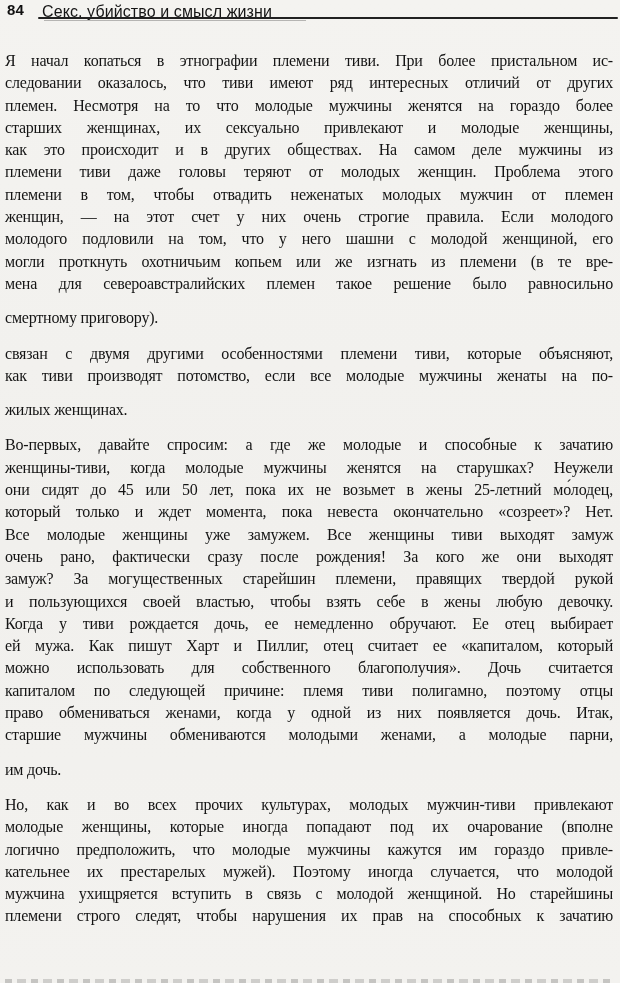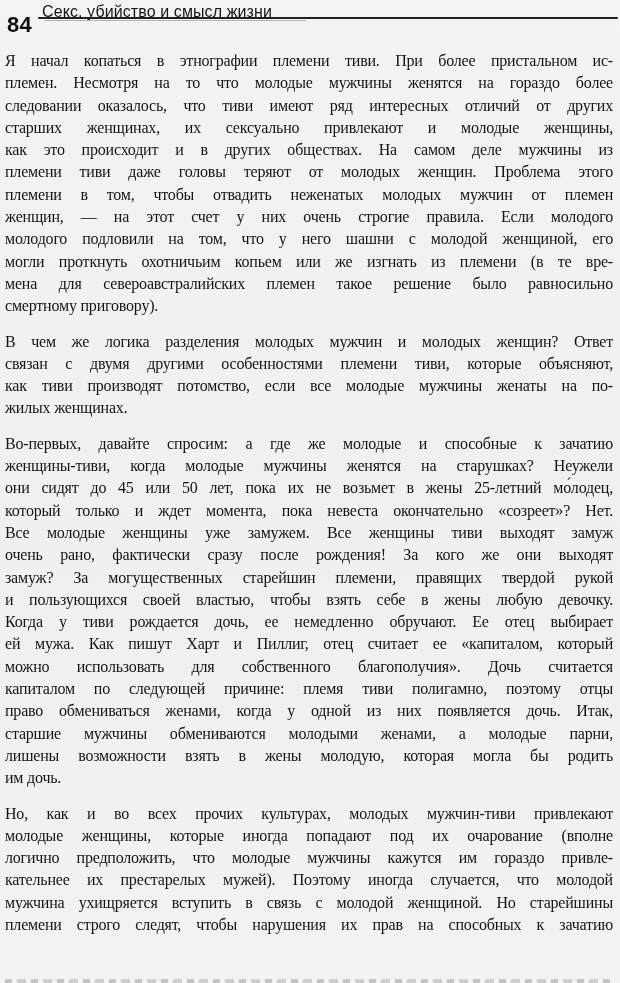--- a/index.html
+++ b/index.html
@@ -11,23 +11,23 @@
     font-family: "Liberation Serif", serif;
   }
   .page {
     position: absolute; inset: 0;
     background: linear-gradient(180deg, #f4f3f0 0%, #f1f0ed 55%, #f3f2ef 100%);
     overflow: hidden;
   }
   
   .header { position: absolute; left: 0; top: 0; width: 620px; height: 26px; }
   .page-number {
-    position: absolute; left: 7px; top: 12px;
+    position: absolute; left: 7px; top: 1px;
     font-family: "Liberation Sans", sans-serif;
-    font-weight: bold; font-size: 22px; color: #101010;
+    font-weight: bold; font-size: 15px; color: #101010;
     letter-spacing: 0.2px;
     text-align: right;
   }
   .running-title {
     position: absolute; left: 42px; top: 3px;
     font-family: "Liberation Sans", sans-serif;
     font-size: 16px; color: #151515;
     letter-spacing: 0.1px;
   }
   .header-rule {
@@ -46,21 +46,21 @@
     color: #141414;
   }
   .para { margin: 0 0 13px 0; }
   .para:last-child { margin-bottom: 0; }
   .line {
     white-space: nowrap;
     text-align: justify;
     text-align-last: justify;
     text-justify: inter-word;
   }
-  .line.final { text-align-last: left; }
+  .line.final { text-align-last: left; margin-top: 12px; }
   
   .clipped-line {
     position: absolute; left: 5px; right: 10px; bottom: 0; height: 4px;
     background: repeating-linear-gradient(90deg,
       rgba(25,25,25,0.38) 0 7px, rgba(25,25,25,0) 7px 12px,
       rgba(25,25,25,0.30) 12px 21px, rgba(25,25,25,0) 21px 26px);
     opacity: 0.55;
   }
 </style>
 </head>
@@ -71,54 +71,52 @@
   <div class="header">
     <span class="page-number">84</span>
     <span class="running-title">Секс, убийство и смысл жизни</span>
     <div class="header-rule"></div>
     <div class="header-rule-shadow"></div>
   </div>
 
   <div class="body-text">
       <div class="para">
         <div class="line">Я начал копаться в этнографии племени тиви. При более пристальном ис-</div>
+        <div class="line">следовании оказалось, что тиви имеют ряд интересных отличий от других</div>
         <div class="line">племен. Несмотря на то что молодые мужчины женятся на гораздо более</div>
-        <div class="line">следовании оказалось, что тиви имеют ряд интересных отличий от других</div>
         <div class="line">старших женщинах, их сексуально привлекают и молодые женщины,</div>
         <div class="line">как это происходит и в других обществах. На самом деле мужчины из</div>
         <div class="line">племени тиви даже головы теряют от молодых женщин. Проблема этого</div>
         <div class="line">племени в том, чтобы отвадить неженатых молодых мужчин от племен</div>
         <div class="line">женщин, — на этот счет у них очень строгие правила. Если молодого</div>
         <div class="line">молодого подловили на том, что у него шашни с молодой женщиной, его</div>
         <div class="line">могли проткнуть охотничьим копьем или же изгнать из племени (в те вре-</div>
         <div class="line">мена для североавстралийских племен такое решение было равносильно</div>
         <div class="line final">смертному приговору).</div>
       </div>
       <div class="para">
-        <div class="line">В чем же логика разделения молодых мужчин и молодых женщин? Ответ</div>
         <div class="line">связан с двумя другими особенностями племени тиви, которые объясняют,</div>
         <div class="line">как тиви производят потомство, если все молодые мужчины женаты на по-</div>
         <div class="line final">жилых женщинах.</div>
       </div>
       <div class="para">
         <div class="line">Во-первых, давайте спросим: а где же молодые и способные к зачатию</div>
         <div class="line">женщины-тиви, когда молодые мужчины женятся на старушках? Неужели</div>
         <div class="line">они сидят до 45 или 50 лет, пока их не возьмет в жены 25-летний мо́лодец,</div>
         <div class="line">который только и ждет момента, пока невеста окончательно «созреет»? Нет.</div>
         <div class="line">Все молодые женщины уже замужем. Все женщины тиви выходят замуж</div>
         <div class="line">очень рано, фактически сразу после рождения! За кого же они выходят</div>
         <div class="line">замуж? За могущественных старейшин племени, правящих твердой рукой</div>
         <div class="line">и пользующихся своей властью, чтобы взять себе в жены любую девочку.</div>
         <div class="line">Когда у тиви рождается дочь, ее немедленно обручают. Ее отец выбирает</div>
         <div class="line">ей мужа. Как пишут Харт и Пиллиг, отец считает ее «капиталом, который</div>
         <div class="line">можно использовать для собственного благополучия». Дочь считается</div>
         <div class="line">капиталом по следующей причине: племя тиви полигамно, поэтому отцы</div>
         <div class="line">право обмениваться женами, когда у одной из них появляется дочь. Итак,</div>
         <div class="line">старшие мужчины обмениваются молодыми женами, а молодые парни,</div>
-        <div class="line">лишены возможности взять в жены молодую, которая могла бы родить</div>
         <div class="line final">им дочь.</div>
       </div>
       <div class="para">
         <div class="line">Но, как и во всех прочих культурах, молодых мужчин-тиви привлекают</div>
         <div class="line">молодые женщины, которые иногда попадают под их очарование (вполне</div>
         <div class="line">логично предположить, что молодые мужчины кажутся им гораздо привле-</div>
         <div class="line">кательнее их престарелых мужей). Поэтому иногда случается, что молодой</div>
         <div class="line">мужчина ухищряется вступить в связь с молодой женщиной. Но старейшины</div>
         <div class="line">племени строго следят, чтобы нарушения их прав на способных к зачатию</div>
       </div>

